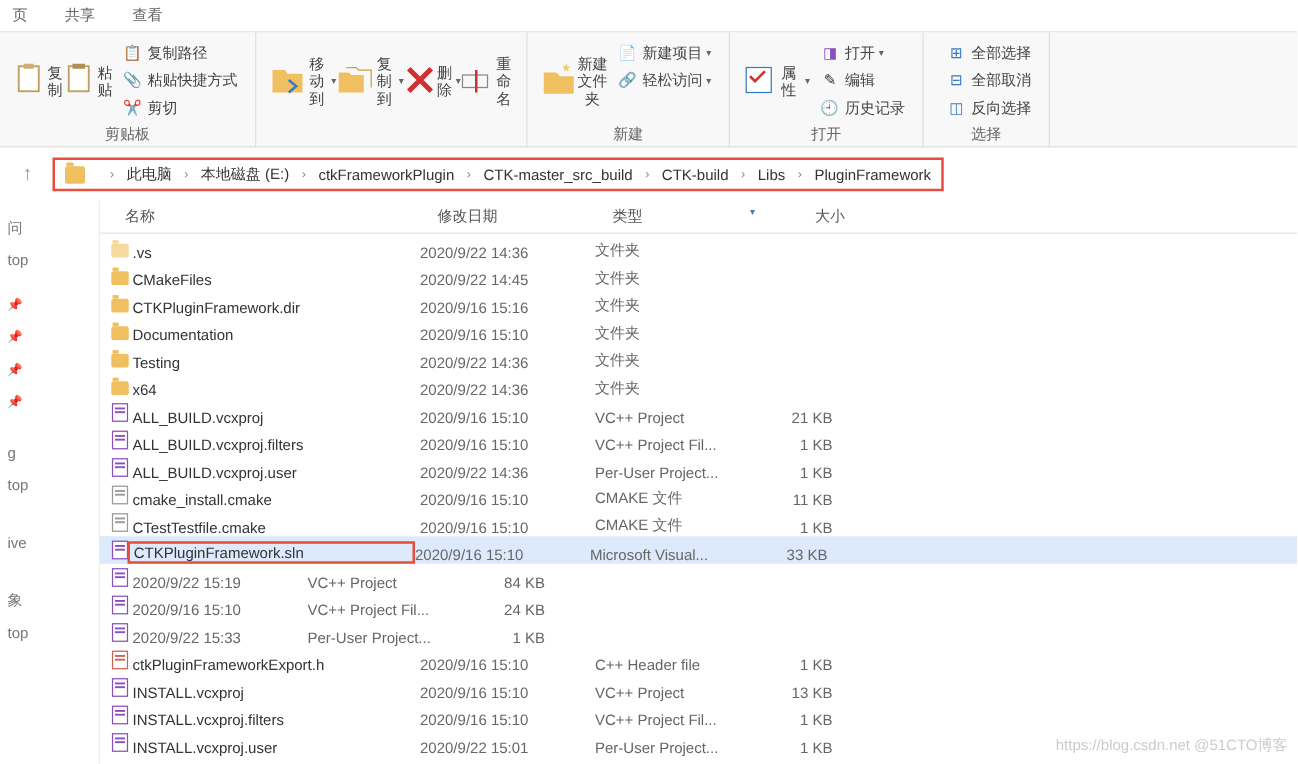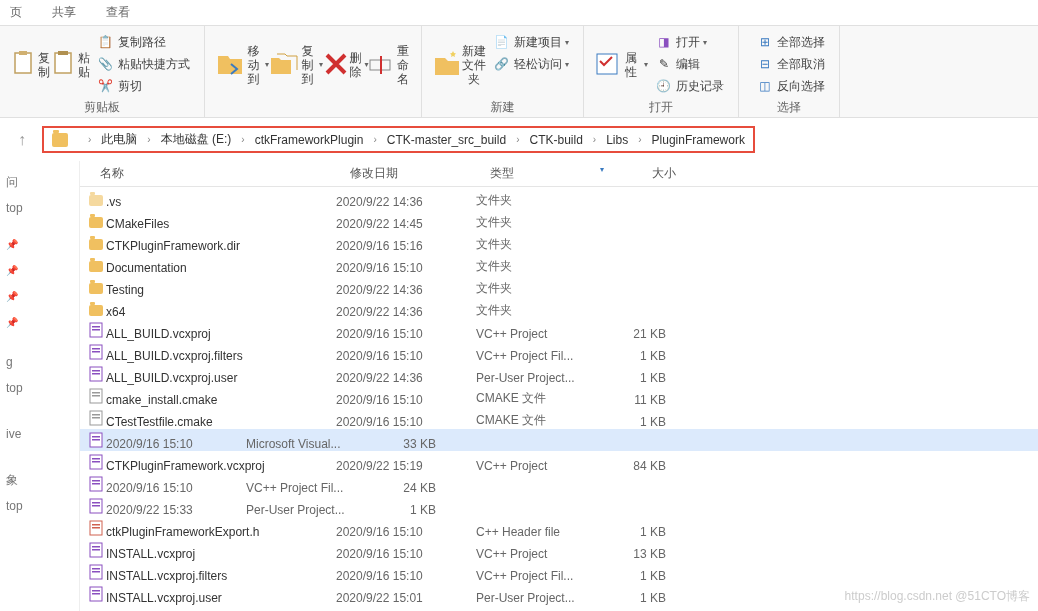--- a/index.html
+++ b/index.html
@@ -377,31 +377,31 @@
           <span class="dt">2020/9/16 15:10</span>
           <span class="tp">CMAKE 文件</span>
           <span class="sz">1 KB</span>
         </div>
         <div class="row sel hl">
           <span class="ico"><svg width="14" height="16">
               <rect x="1" y="1" width="12" height="14" fill="#fff" stroke="#8a4fbf"></rect>
               <rect x="3" y="4" width="8" height="1.5" fill="#8a4fbf"></rect>
               <rect x="3" y="7" width="8" height="1.5" fill="#8a4fbf"></rect>
             </svg></span>
+          <span class="nm">CTKPluginFramework.sln</span>
           <span class="dt">2020/9/16 15:10</span>
           <span class="tp">Microsoft Visual...</span>
           <span class="sz">33 KB</span>
         </div>
         <div class="row">
           <span class="ico"><svg width="14" height="16">
               <rect x="1" y="1" width="12" height="14" fill="#fff" stroke="#8a4fbf"></rect>
               <rect x="3" y="4" width="8" height="1.5" fill="#8a4fbf"></rect>
               <rect x="3" y="7" width="8" height="1.5" fill="#8a4fbf"></rect>
             </svg></span>
-          <span class="nm">CTKPluginFramework.vcxproj</span>
           <span class="dt">2020/9/22 15:19</span>
           <span class="tp">VC++ Project</span>
           <span class="sz">84 KB</span>
         </div>
         <div class="row">
           <span class="ico"><svg width="14" height="16">
               <rect x="1" y="1" width="12" height="14" fill="#fff" stroke="#8a4fbf"></rect>
               <rect x="3" y="4" width="8" height="1.5" fill="#8a4fbf"></rect>
               <rect x="3" y="7" width="8" height="1.5" fill="#8a4fbf"></rect>
             </svg></span>

